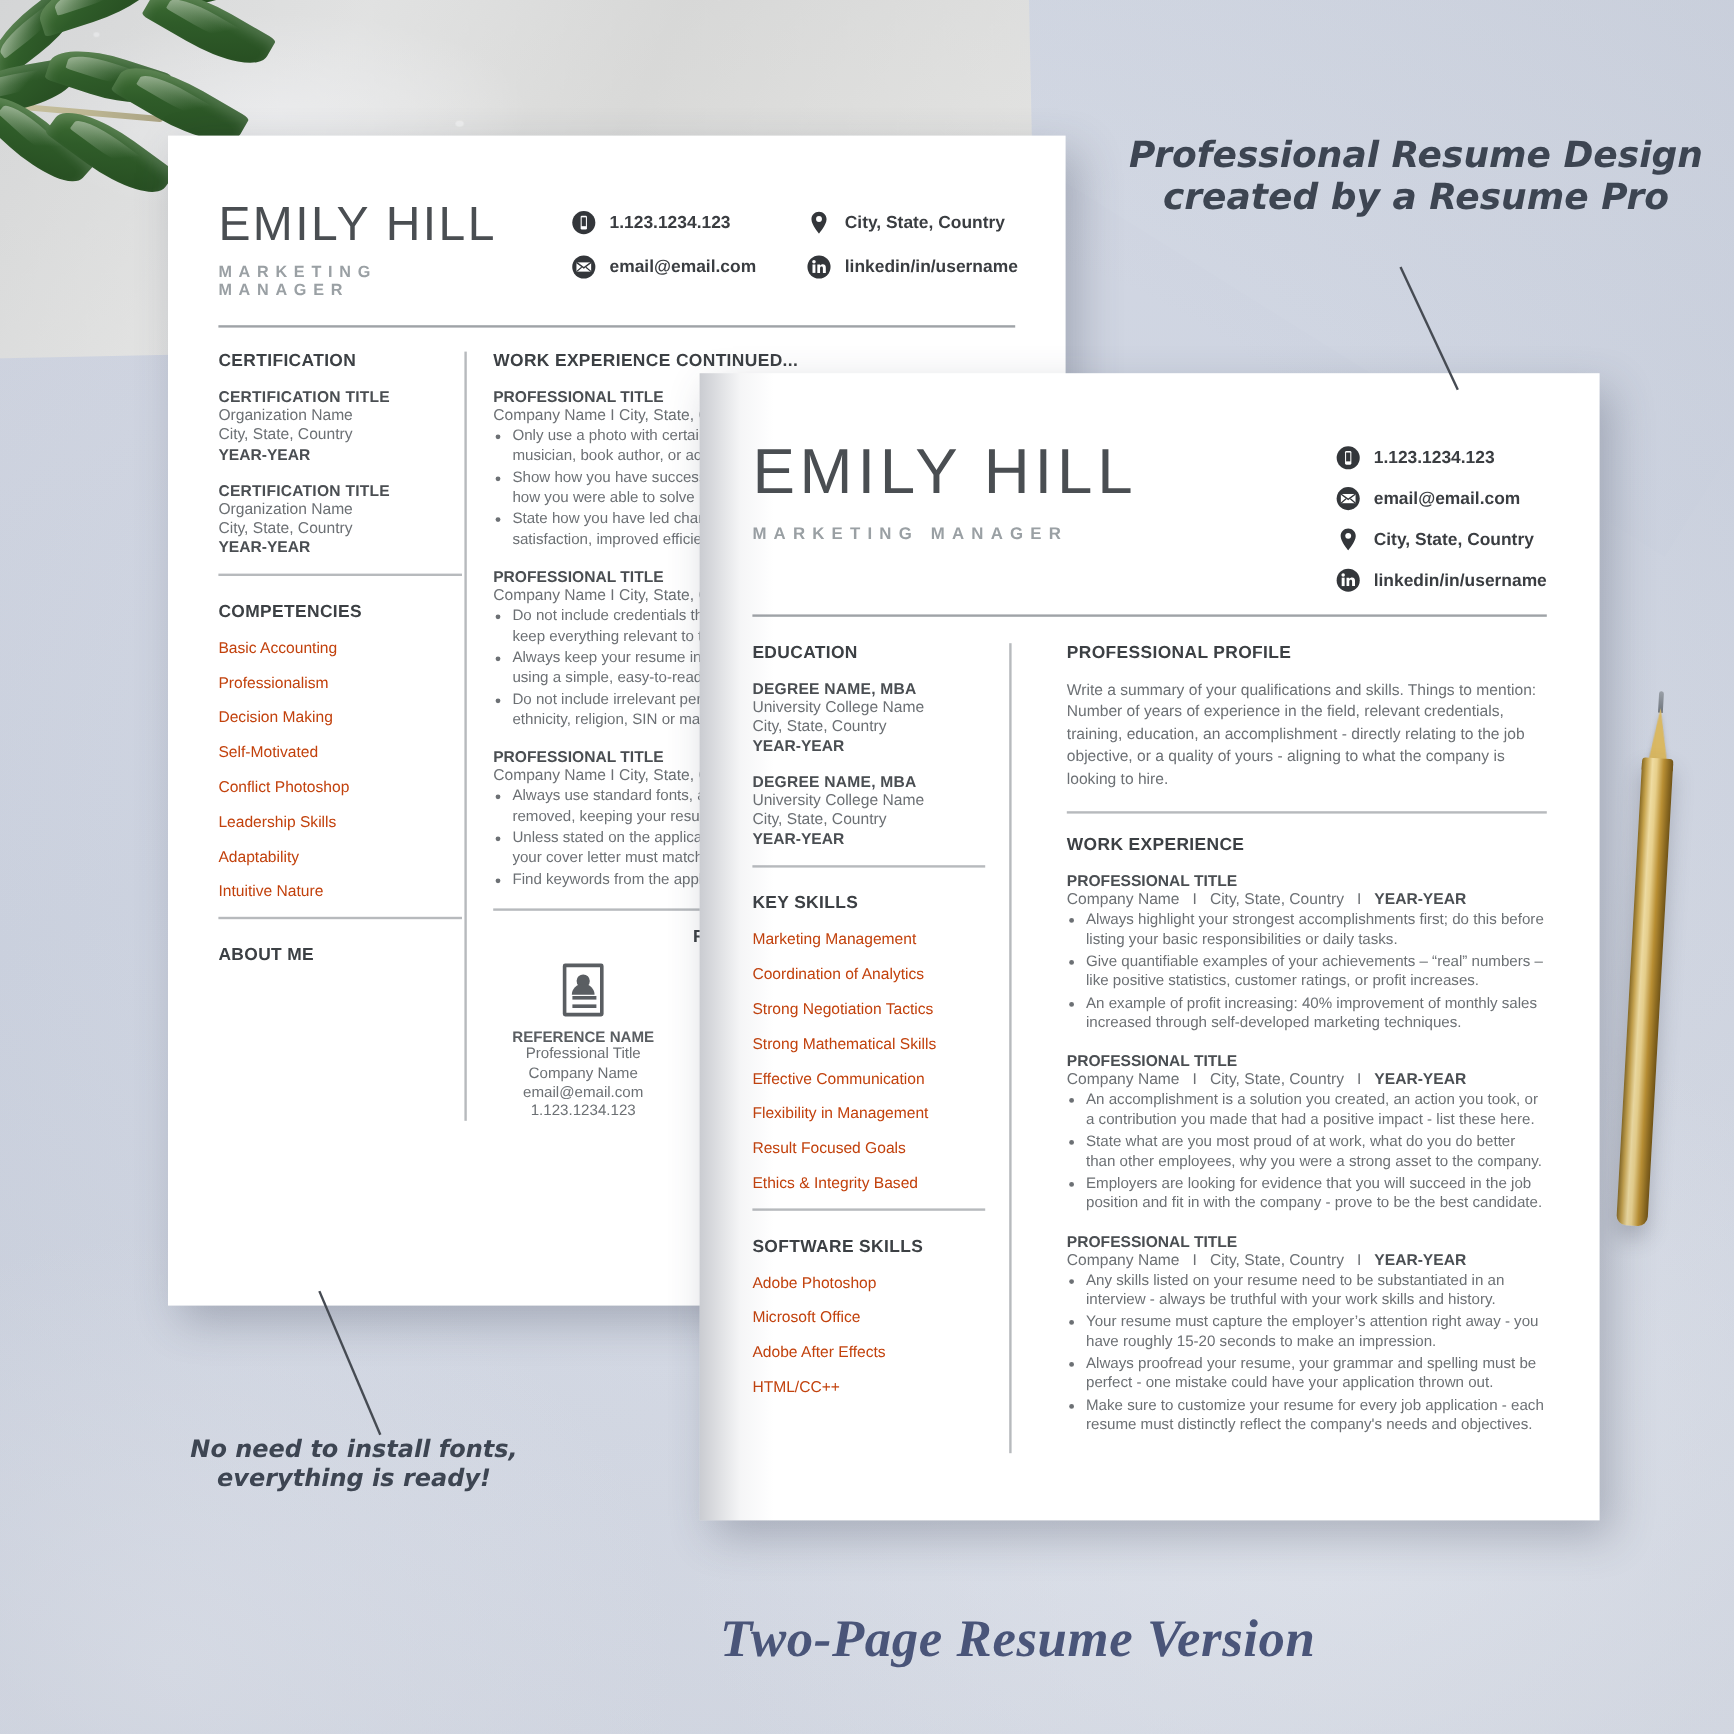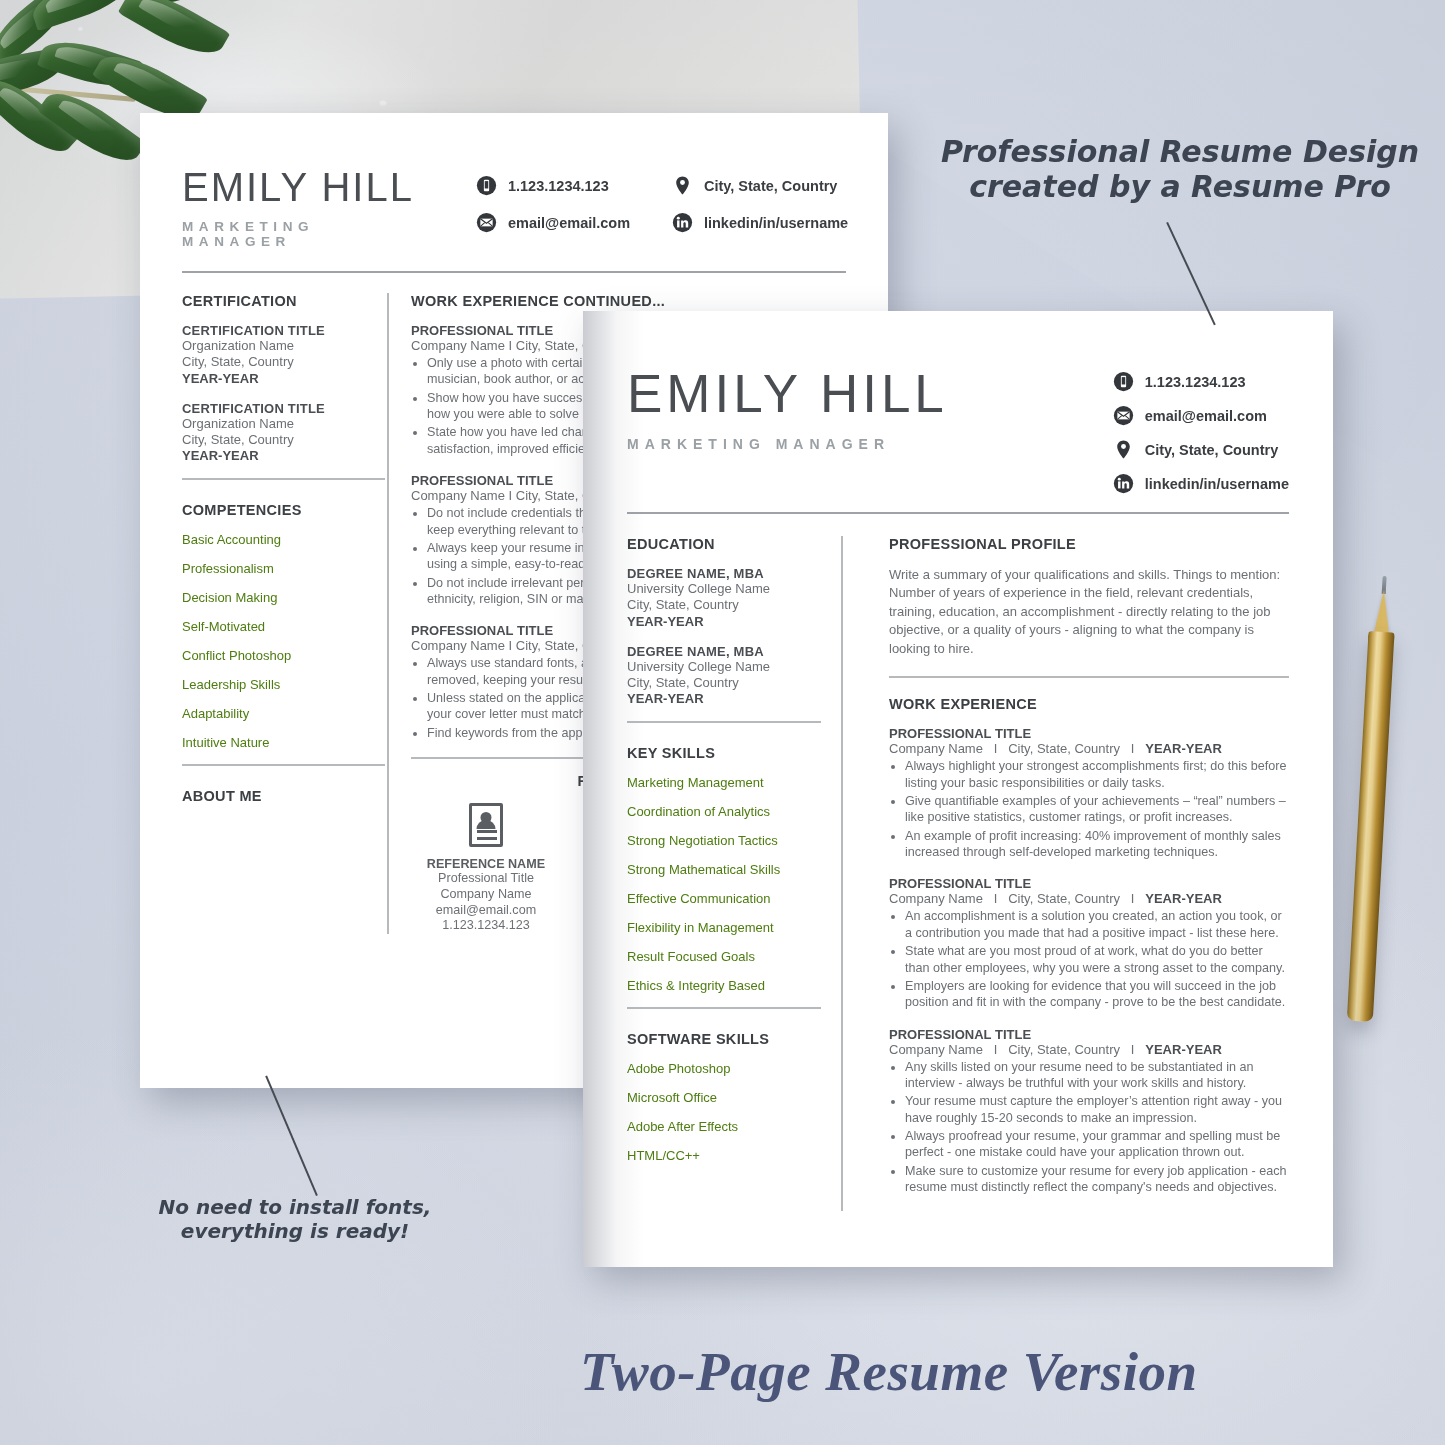--- a/index.html
+++ b/index.html
@@ -143,21 +143,21 @@
   h3.sec {
     font-size:14.5px; font-weight:700; color:#3c4044; letter-spacing:.3px;
     margin-bottom:14px; text-transform:uppercase;
   }
   .entry { margin-bottom:15px; }
   .entry .t { font-size:13px; font-weight:700; color:#4a4e52; letter-spacing:.2px; }
   .entry .l { font-size:13px; color:#6c7074; line-height:1.25; }
   .entry .y { font-size:13px; font-weight:700; color:#4a4e52; }
 
   .simple-list li {
-    list-style:none; font-size:13px; color:#4d7c0f; margin-bottom:14px;
+    list-style:none; font-size:13px; color:#c2410c; margin-bottom:14px;
   }
   .sec-gap { margin-top:8px; margin-bottom:22px; }
 
   .job { margin-bottom:16px; }
   .job .jt { font-size:13px; font-weight:700; color:#4a4e52; }
   .job .jm { font-size:13px; color:#6c7074; margin-bottom:2px; }
   .job .jm b { color:#4a4e52; }
   .job ul { margin:0; padding-left:16px; }
   .job li { font-size:12.6px; color:#6c7074; line-height:1.3; margin-bottom:2px; }
 
@@ -200,23 +200,23 @@
   }
 
   
   .anno {
     position:absolute; color:#3d4552; font-weight:700; font-style:italic;
     font-family:"DejaVu Sans", sans-serif; text-align:center; line-height:1.18;
   }
   #anno-tr { left:930px; top:112px; width:500px; font-size:30px; }
   #anno-bl { left:70px;  top:1196px; width:450px; font-size:20px; }
   #anno-bottom {
-    position:absolute; left:580px; top:1340px; width:700px;
+    position:absolute; left:600px; top:1340px; width:700px;
     font-family:"Liberation Serif", serif; font-style:italic; font-weight:700;
-    font-size:55px; color:#4a5579; letter-spacing:.5px;
+    font-size:44px; color:#4a5579; letter-spacing:.5px;
   }
   .leader { position:absolute; background:#464b53; transform-origin:0 0; }
 
   
   .logo {
     position:absolute; left:22px; top:1283px; width:135px; height:135px;
   }
   .logo .ring  { position:absolute; inset:0;  border:3px solid rgba(255,255,255,.93); border-radius:50%; }
   .logo .ring2 { position:absolute; inset:7px; border:2px solid rgba(255,255,255,.93); border-radius:50%; }
   .logo .lt {
@@ -586,21 +586,21 @@
             </ul>
           </div>
 
         </div>
       </div>
     </div>
   </div>
 
   <div class="overlap-shadow"></div>
 
-  <div class="anno" id="anno-tr" style="white-space:pre-line;margin-top:22px;">Professional Resume Design
+  <div class="anno" id="anno-tr" style="white-space:pre-line;">Professional Resume Design
 created by a Resume Pro</div>
   <div class="leader" style="left:1168px; top:222px; width:113px; height:2px; transform:rotate(65deg);"></div>
 
   <div class="anno" id="anno-bl" style="white-space:pre-line;">No need to install fonts,
 everything is ready!</div>
   <div class="leader" style="left:316px; top:1196px; width:130px; height:2px; transform:rotate(-113deg);"></div>
 
   <div id="anno-bottom">Two-Page Resume Version</div>
 
 

